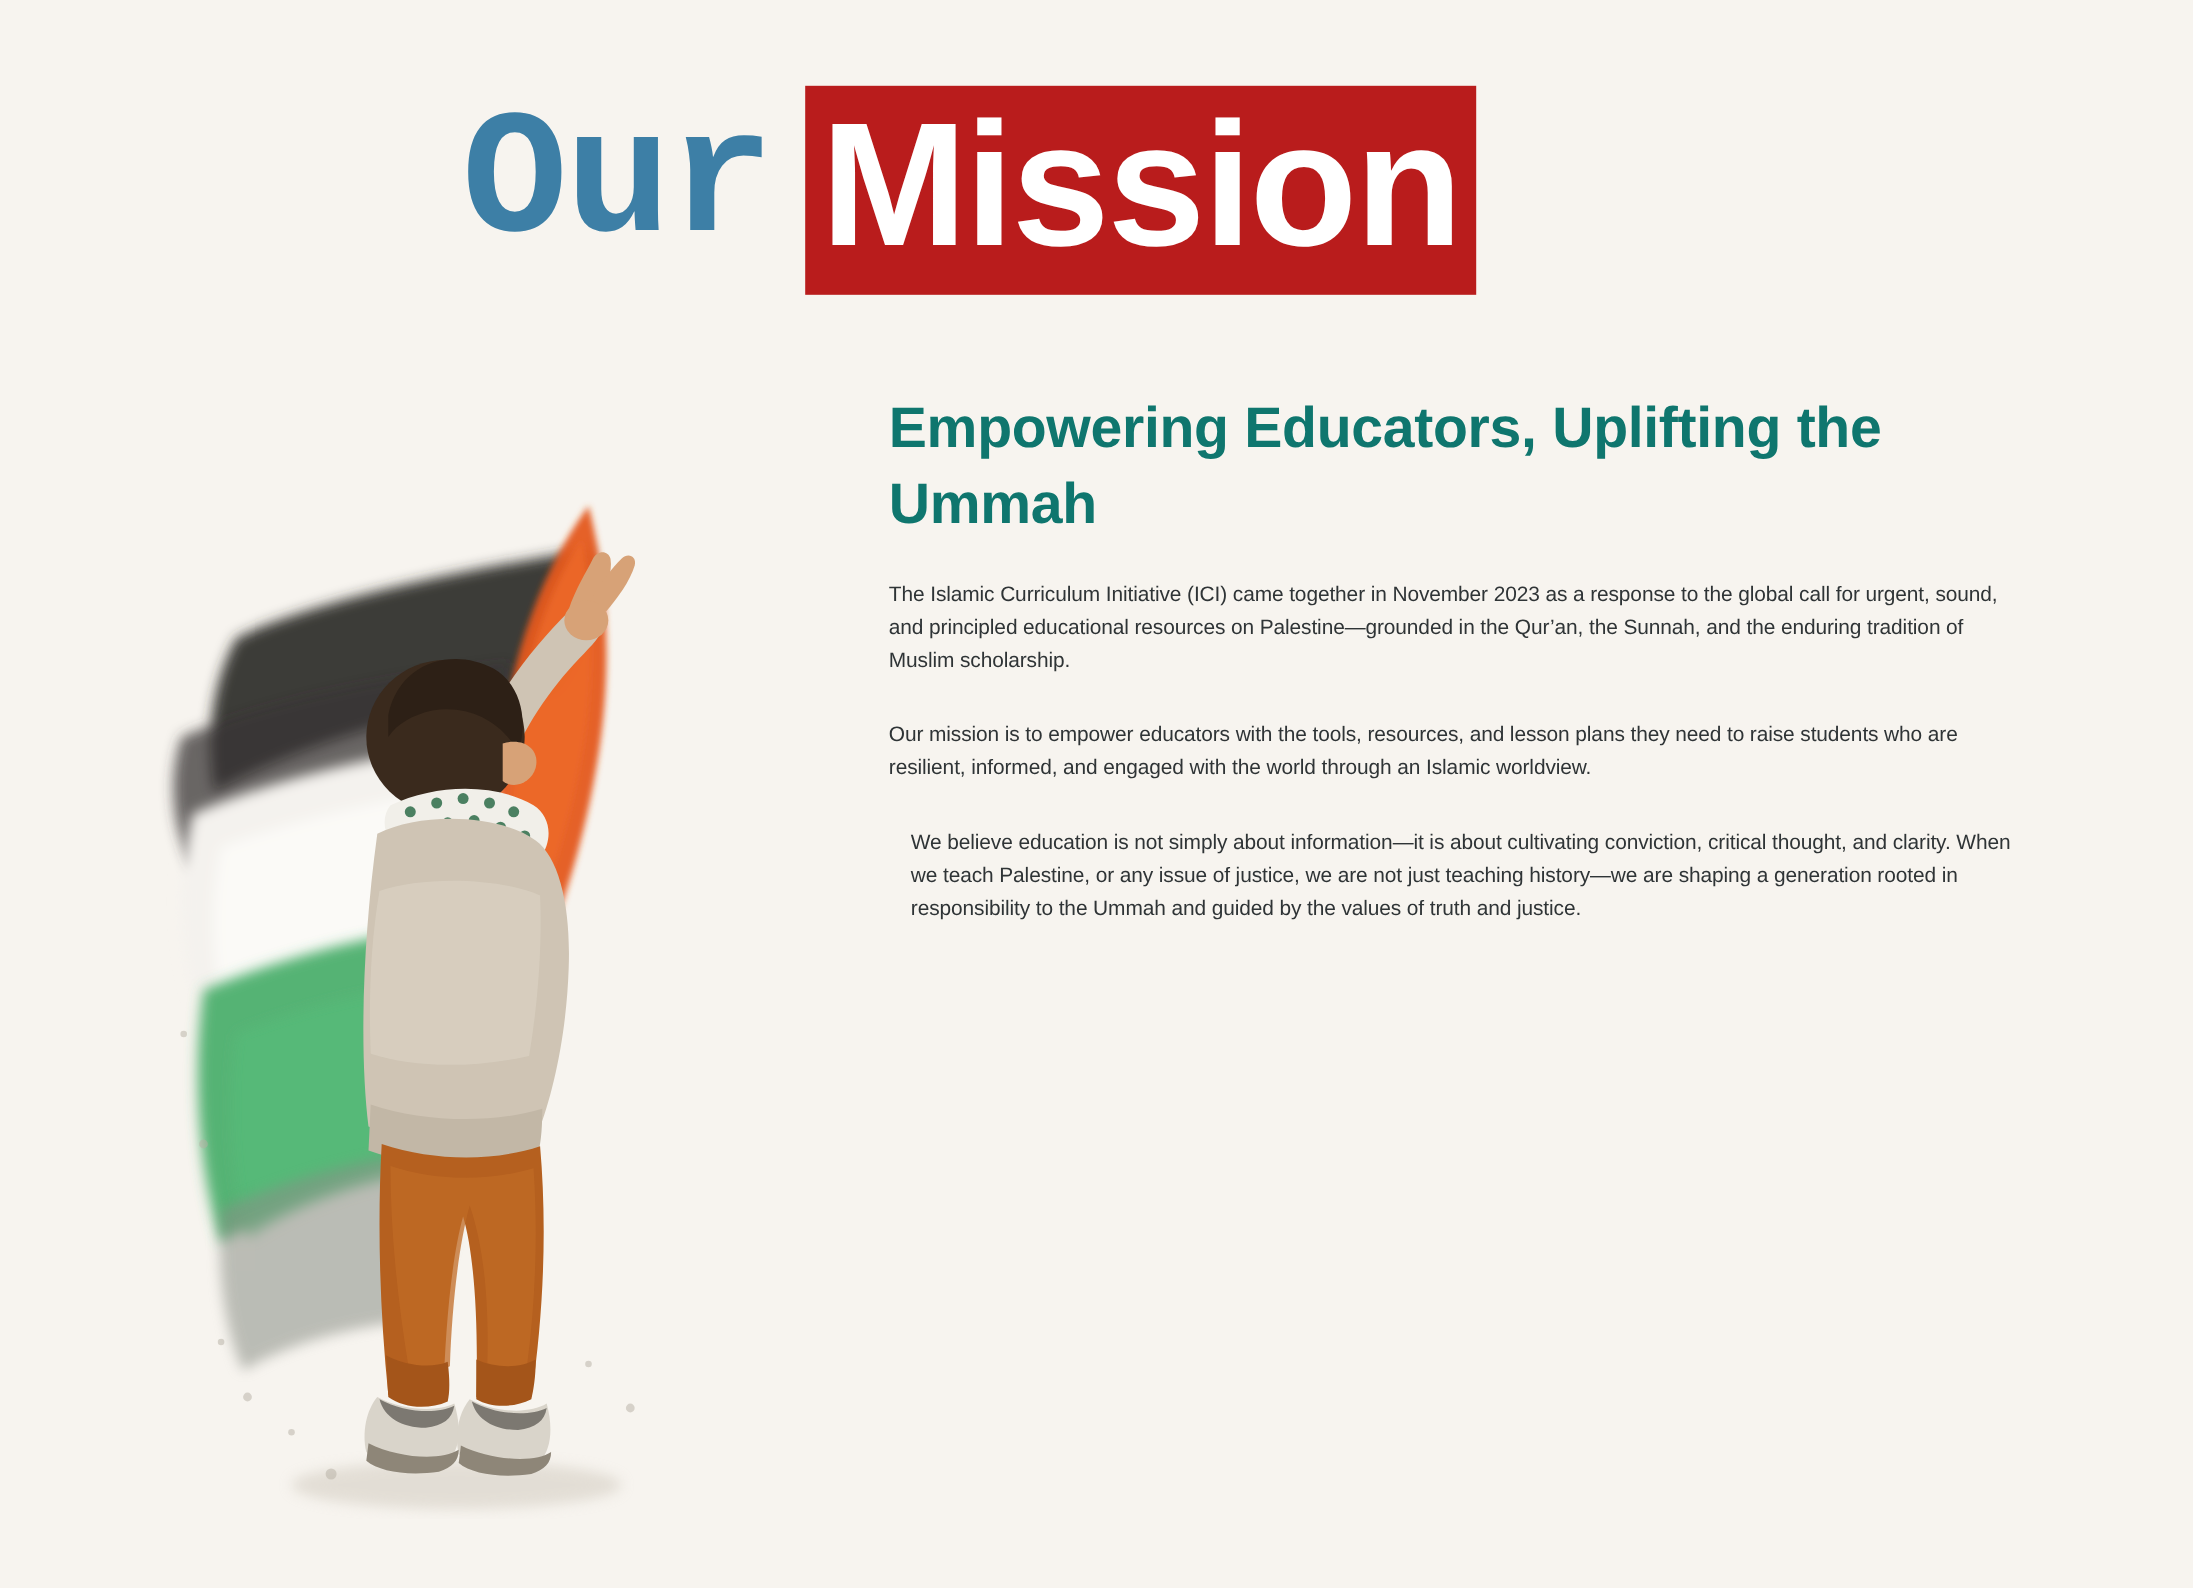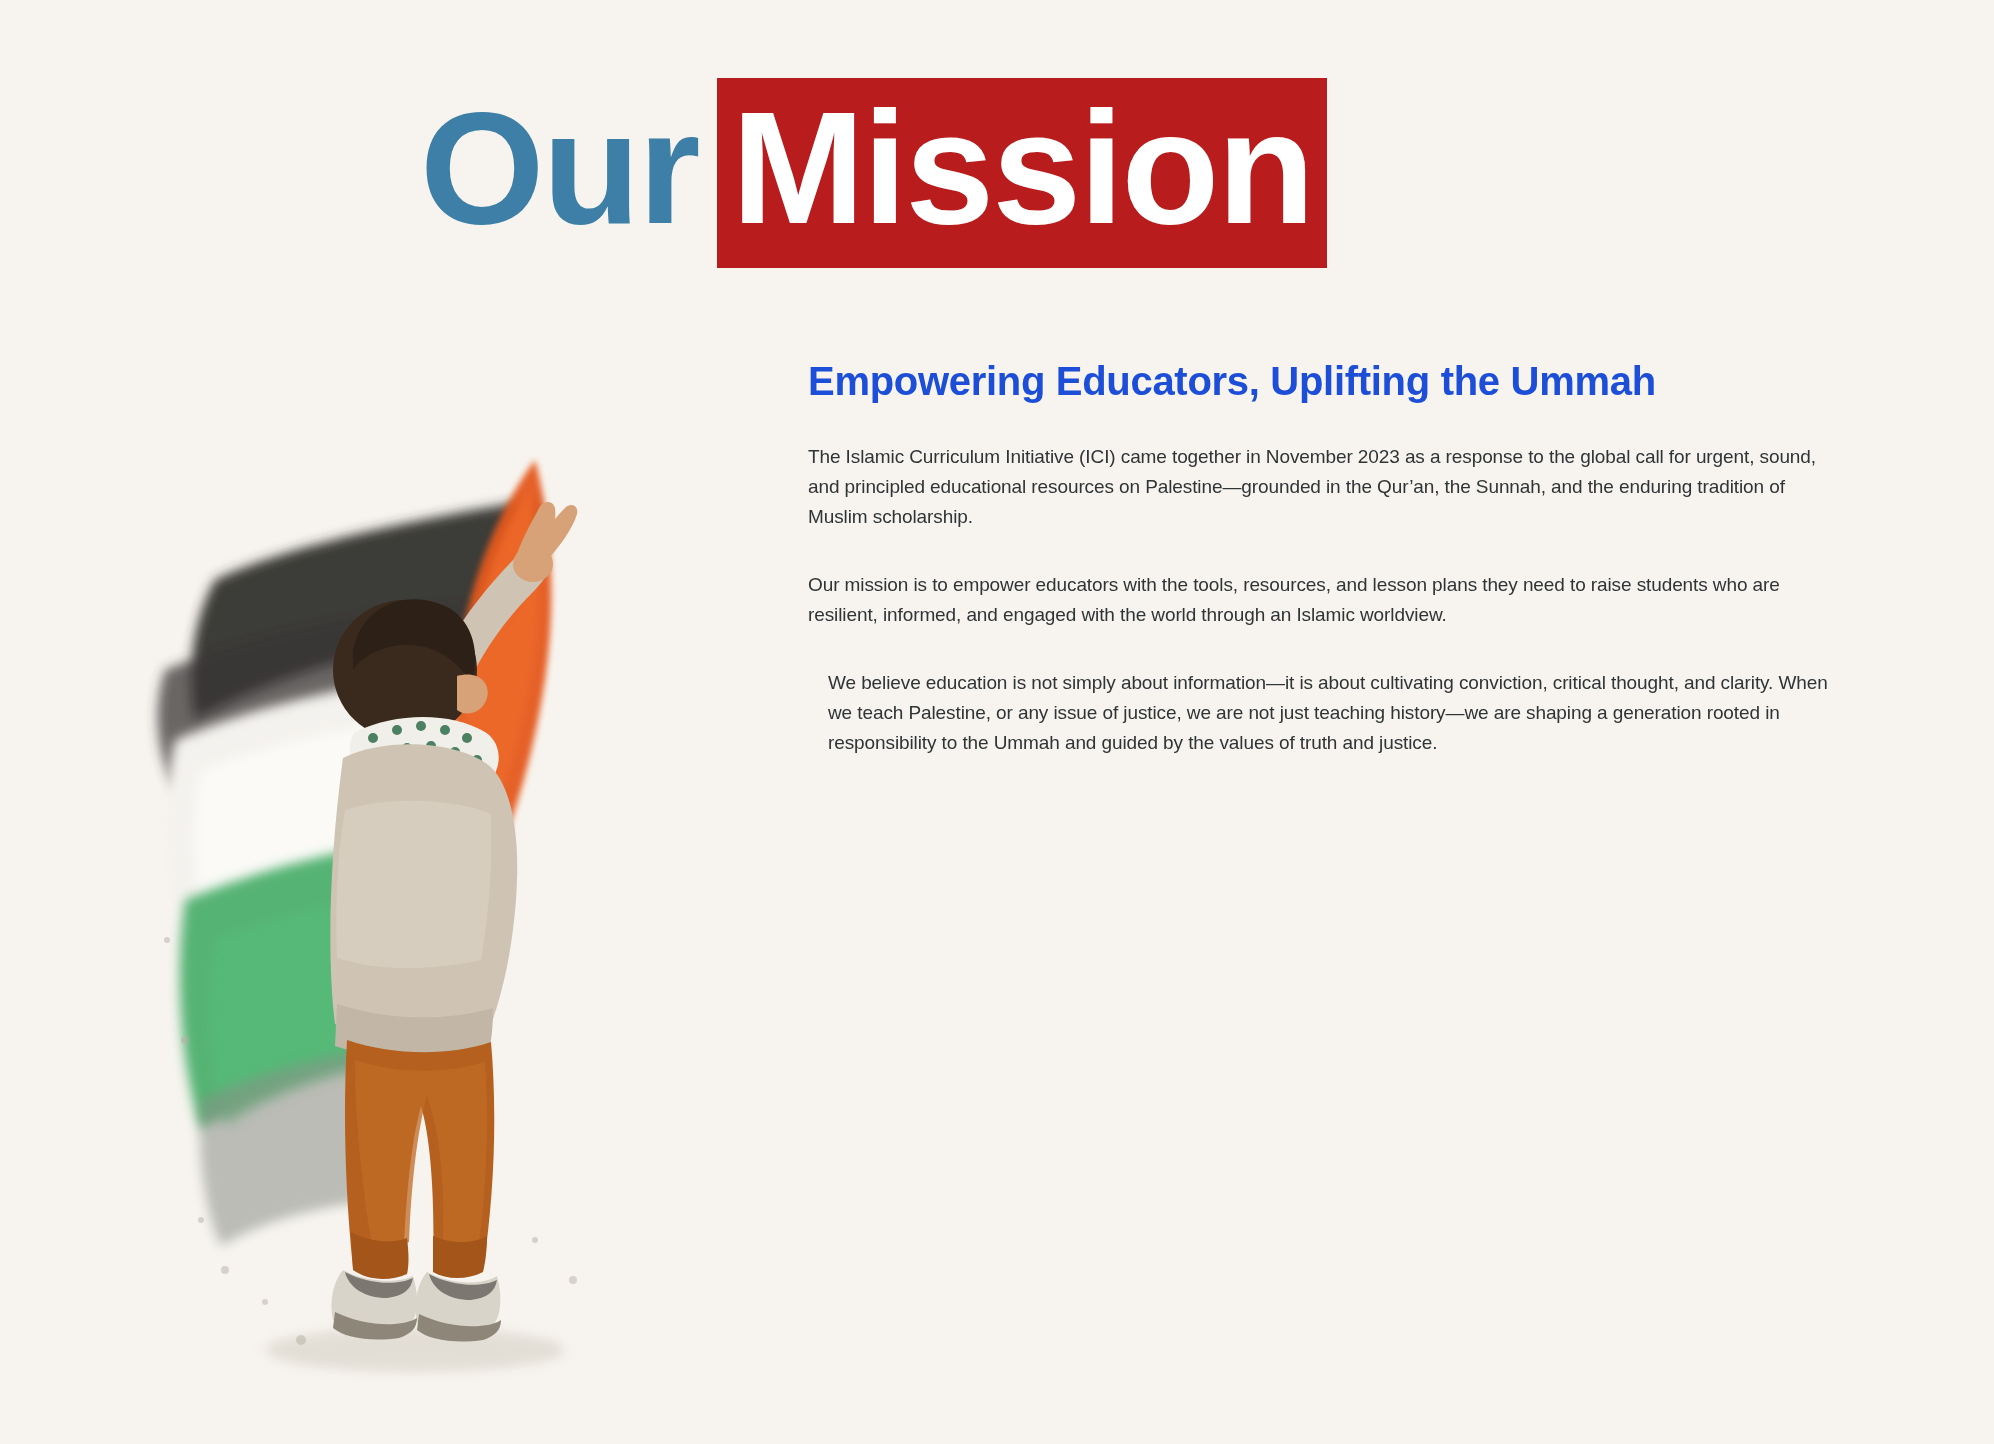--- a/index.html
+++ b/index.html
@@ -28,22 +28,23 @@
     display: flex;
     align-items: flex-start;
     line-height: 1;
     white-space: nowrap;
   }
   .heading .word-one {
     font-size: 160px;
     font-weight: bold;
     color: #3d7fa6;
     letter-spacing: -2px;
-    padding-right: 19px;
+    padding-right: 30px;
     line-height: 1.12;
+    font-family: Liberation Mono, monospace;
   }
   .heading .word-two {
     font-size: 160px;
     font-weight: bold;
     color: #ffffff;
     background: #b91c1c;
     letter-spacing: -2px;
     padding: 10px 14px 20px 14px;
     line-height: 1.0;
   }
@@ -61,23 +62,23 @@
   }
 
   
   .content {
     position: absolute;
     left: 808px;
     top: 355px;
     width: 1035px;
   }
   .subtitle {
-    font-size: 40px;
+    font-size: 52px;
     font-weight: bold;
-    color: #1d4ed8;
+    color: #0f766e;
     line-height: 1.32;
     margin: 0 0 34px 0;
     letter-spacing: -0.3px;
   }
   .para {
     font-size: 19px;
     color: #2f3436;
     line-height: 1.58;
     margin: 0 0 38px 0;
     letter-spacing: -0.1px;

